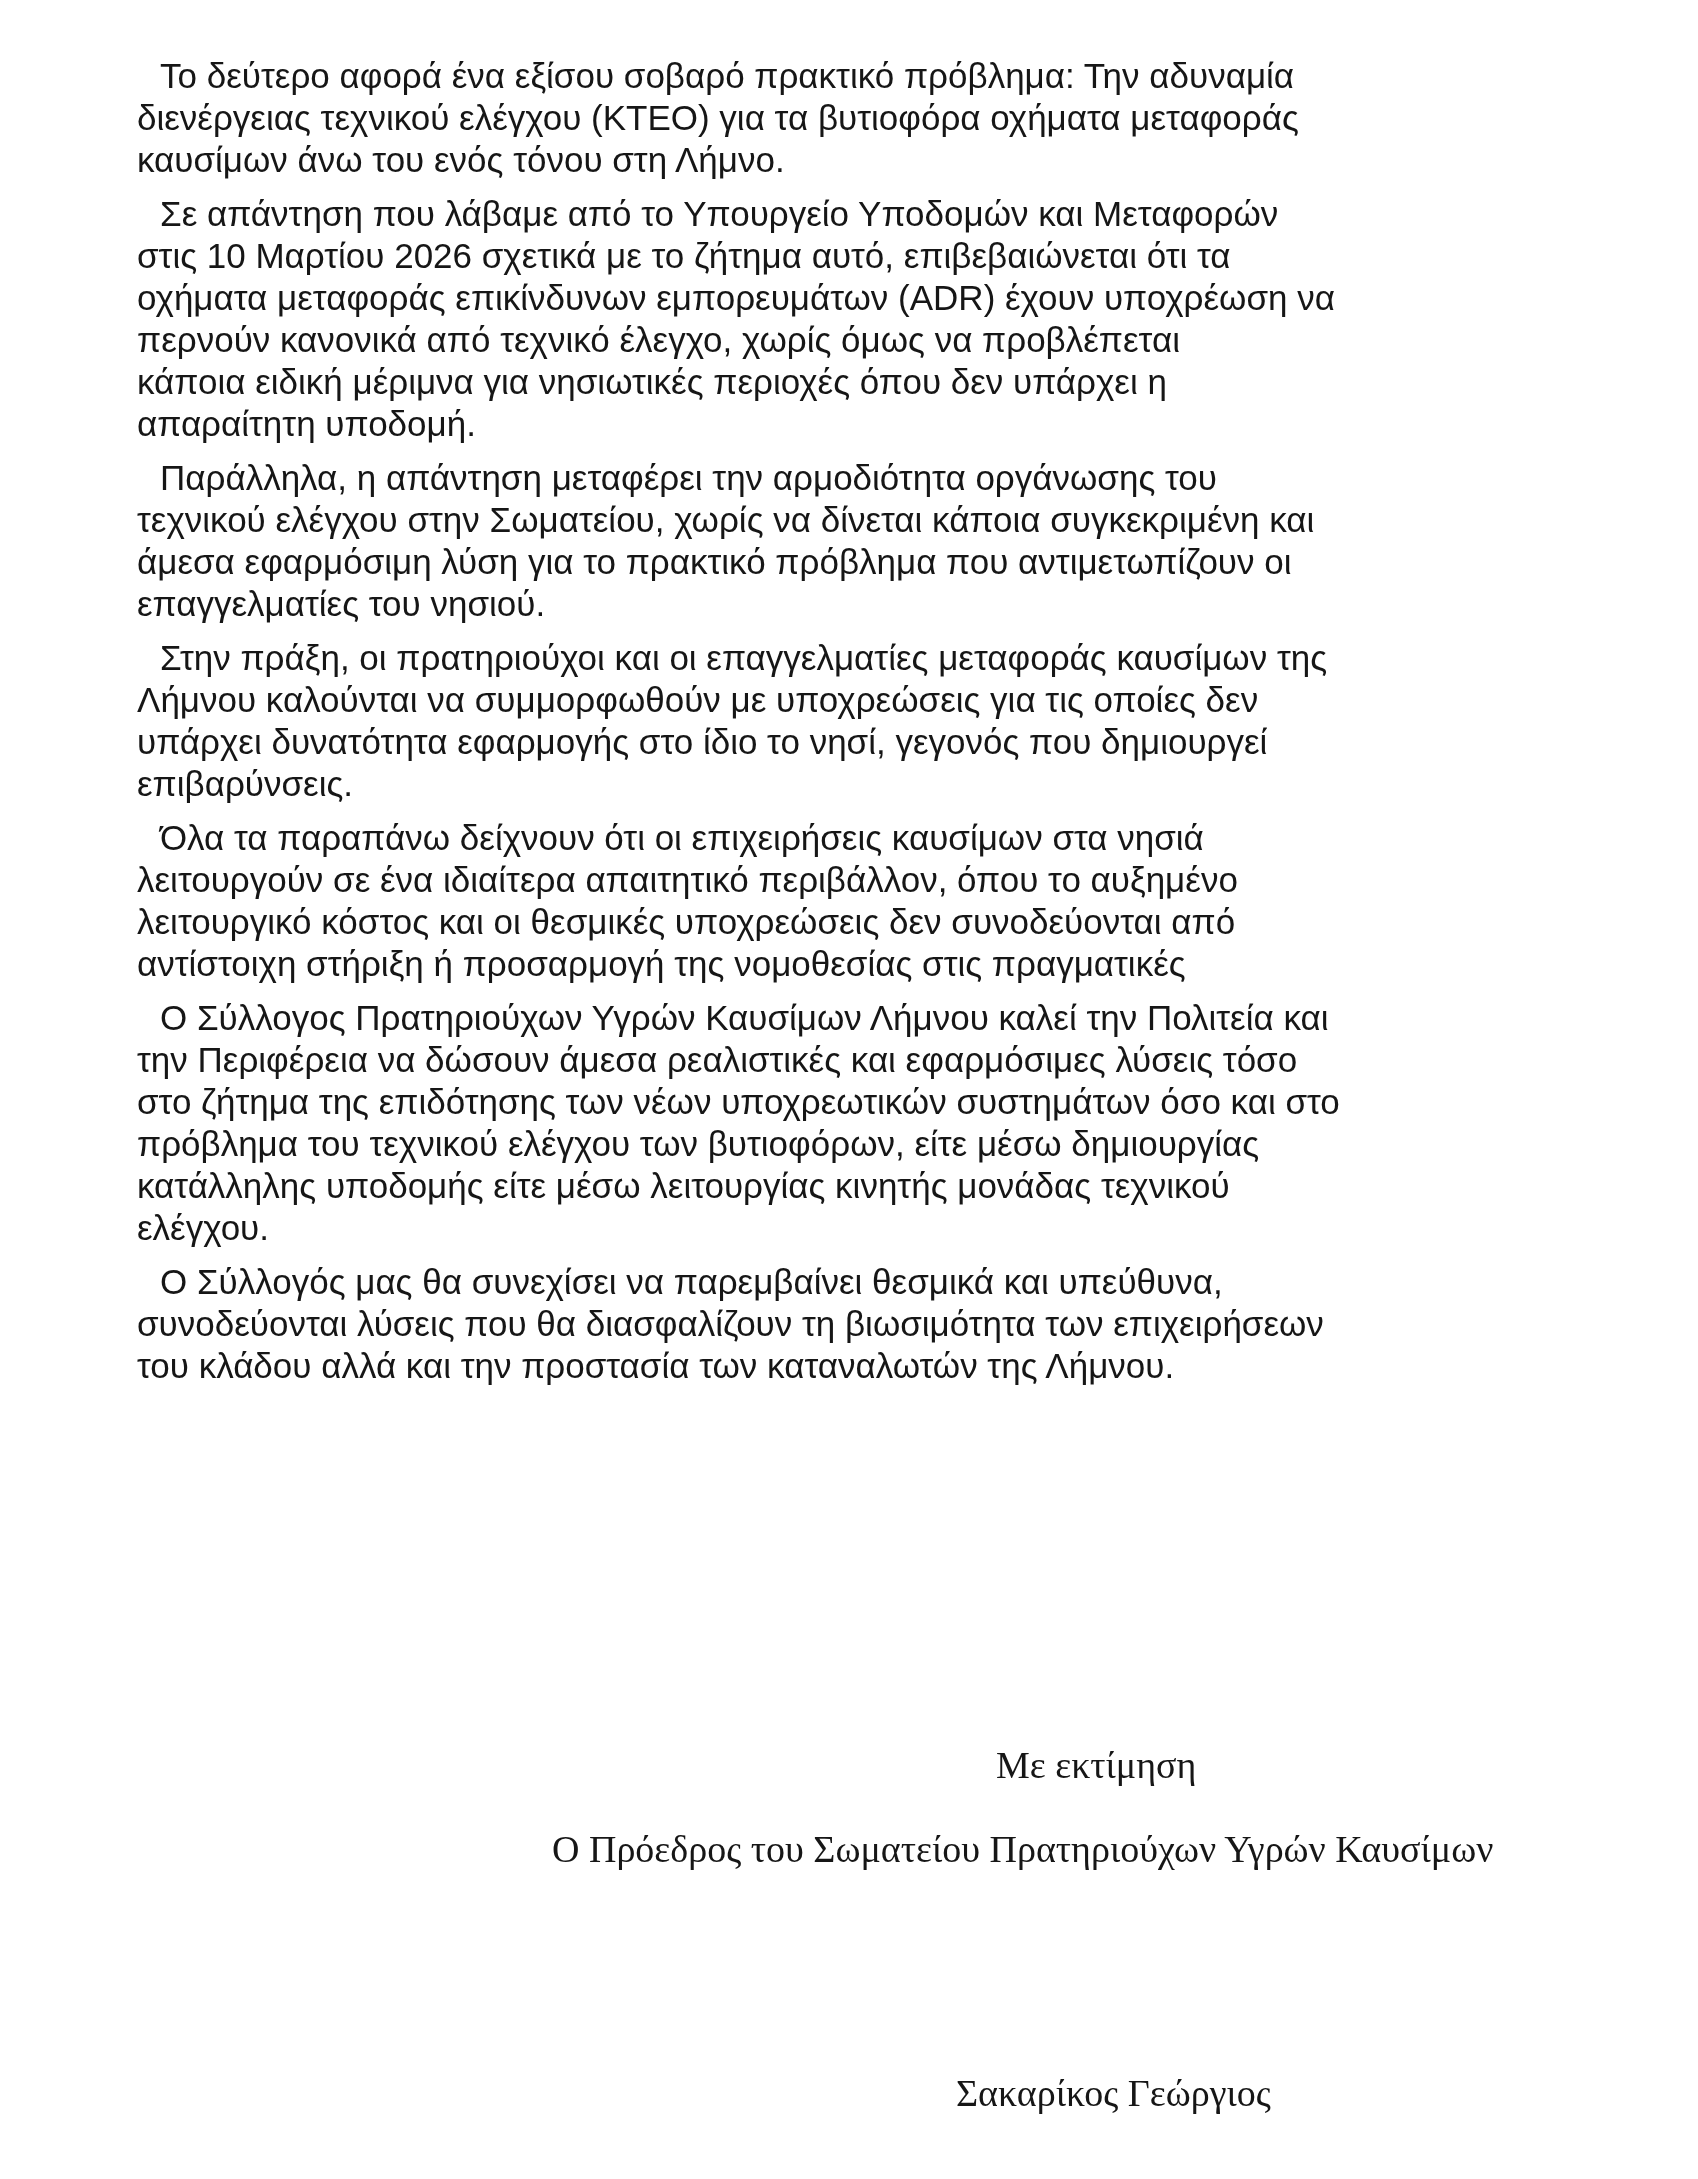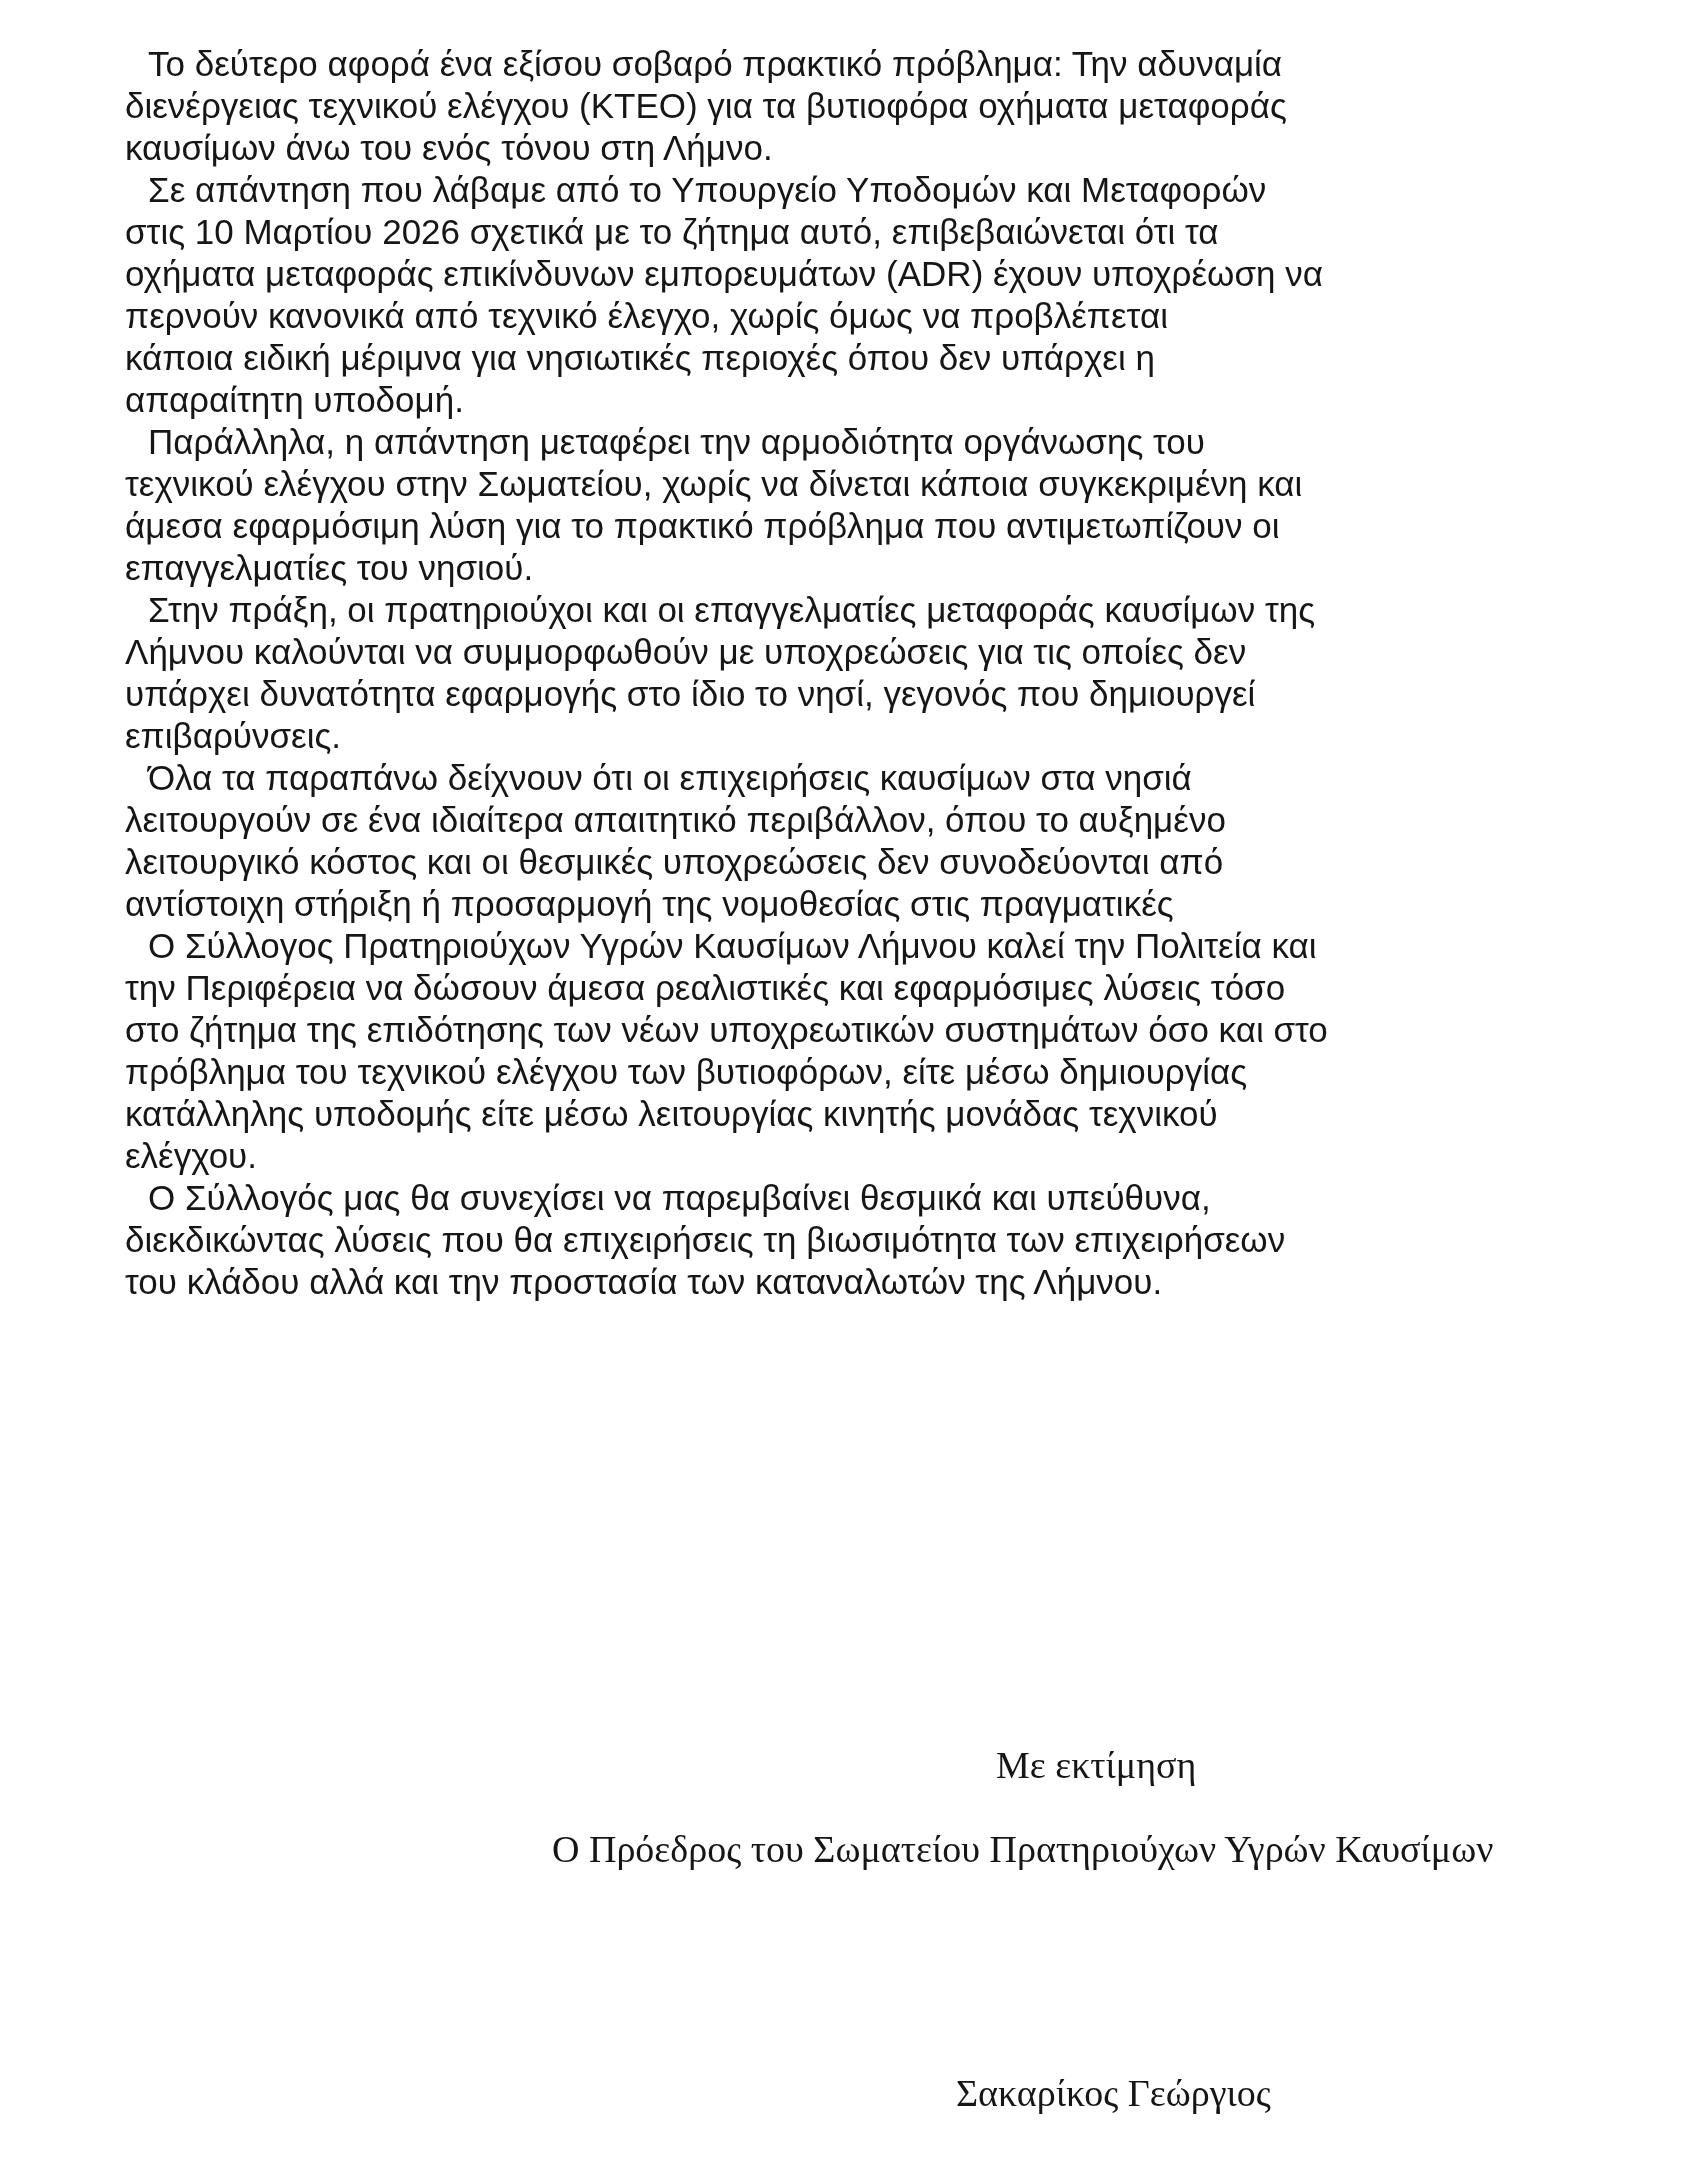--- a/index.html
+++ b/index.html
@@ -18,21 +18,21 @@
   }
   .body-text {
     position: absolute;
     left: 125px;
     top: 43px;
     font-size: 35px;
     line-height: 42px;
     color: #161616;
   }
   .para {
-    margin: 0;
+    margin: 12px;
     padding: 0;
   }
   .line {
     display: block;
     white-space: nowrap;
   }
   .line.first {
     text-indent: 23px;
   }
   .bold {
@@ -98,21 +98,21 @@
       <span class="line first">Ο Σύλλογος Πρατηριούχων Υγρών Καυσίμων Λήμνου καλεί την Πολιτεία και</span>
       <span class="line">την Περιφέρεια να δώσουν άμεσα ρεαλιστικές και εφαρμόσιμες λύσεις τόσο</span>
       <span class="line">στο ζήτημα της επιδότησης των νέων υποχρεωτικών συστημάτων όσο και στο</span>
       <span class="line">πρόβλημα του τεχνικού ελέγχου των βυτιοφόρων, είτε μέσω δημιουργίας</span>
       <span class="line">κατάλληλης υποδομής είτε μέσω λειτουργίας κινητής μονάδας τεχνικού</span>
       <span class="line">ελέγχου.</span>
     </p>
 
     <p class="para">
       <span class="line first">Ο Σύλλογός μας θα συνεχίσει να παρεμβαίνει θεσμικά και υπεύθυνα,</span>
-      <span class="line">διεκδικώντας λύσεις που θα επιχειρήσεις τη βιωσιμότητα των επιχειρήσεων</span>
+      <span class="line">συνοδεύονται λύσεις που θα διασφαλίζουν τη βιωσιμότητα των επιχειρήσεων</span>
       <span class="line">του κλάδου αλλά και την προστασία των καταναλωτών της Λήμνου.</span>
     </p>
 
   </div>
 
   <div class="closing salutation">Με εκτίμηση</div>
   <div class="closing signatory-title">Ο Πρόεδρος του Σωματείου Πρατηριούχων Υγρών Καυσίμων</div>
   <div class="closing signatory-name">Σακαρίκος Γεώργιος</div>
 
 </div>

